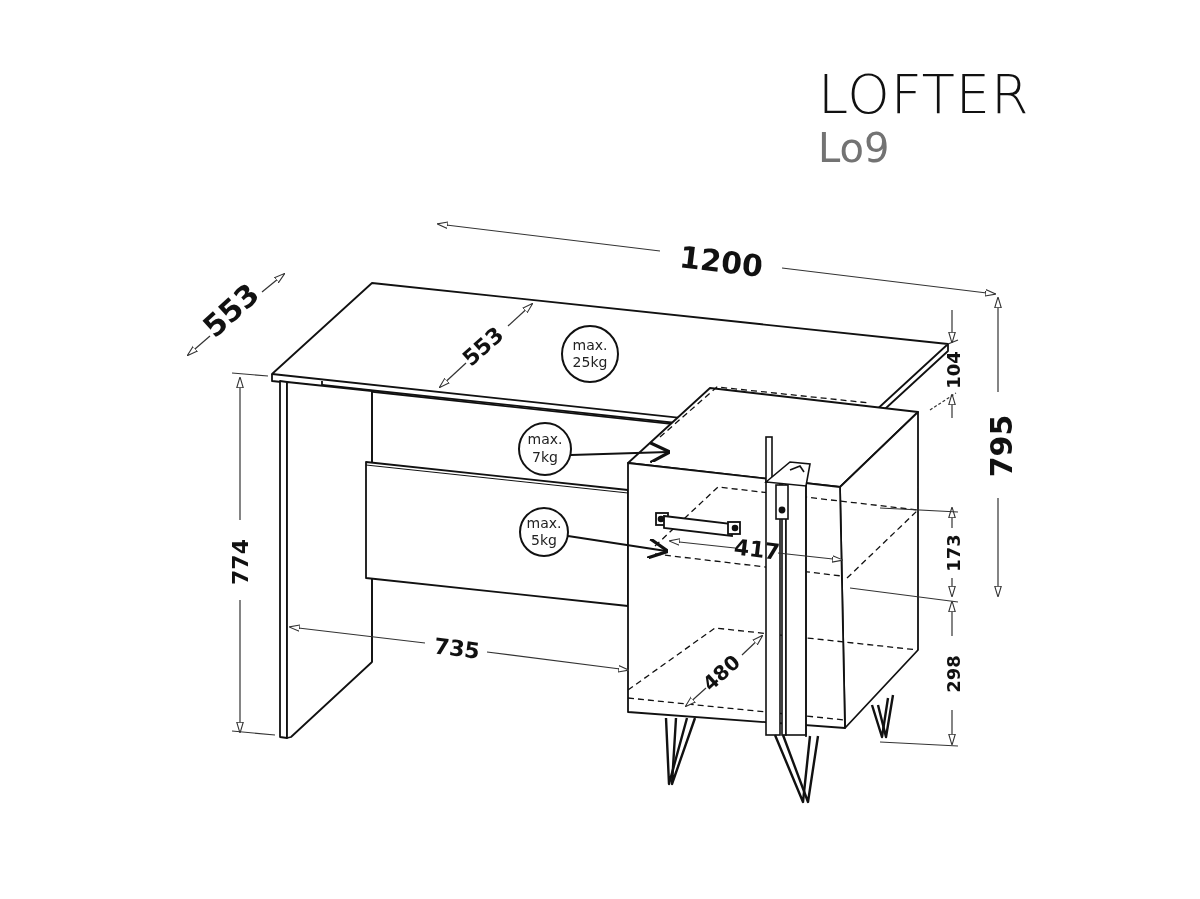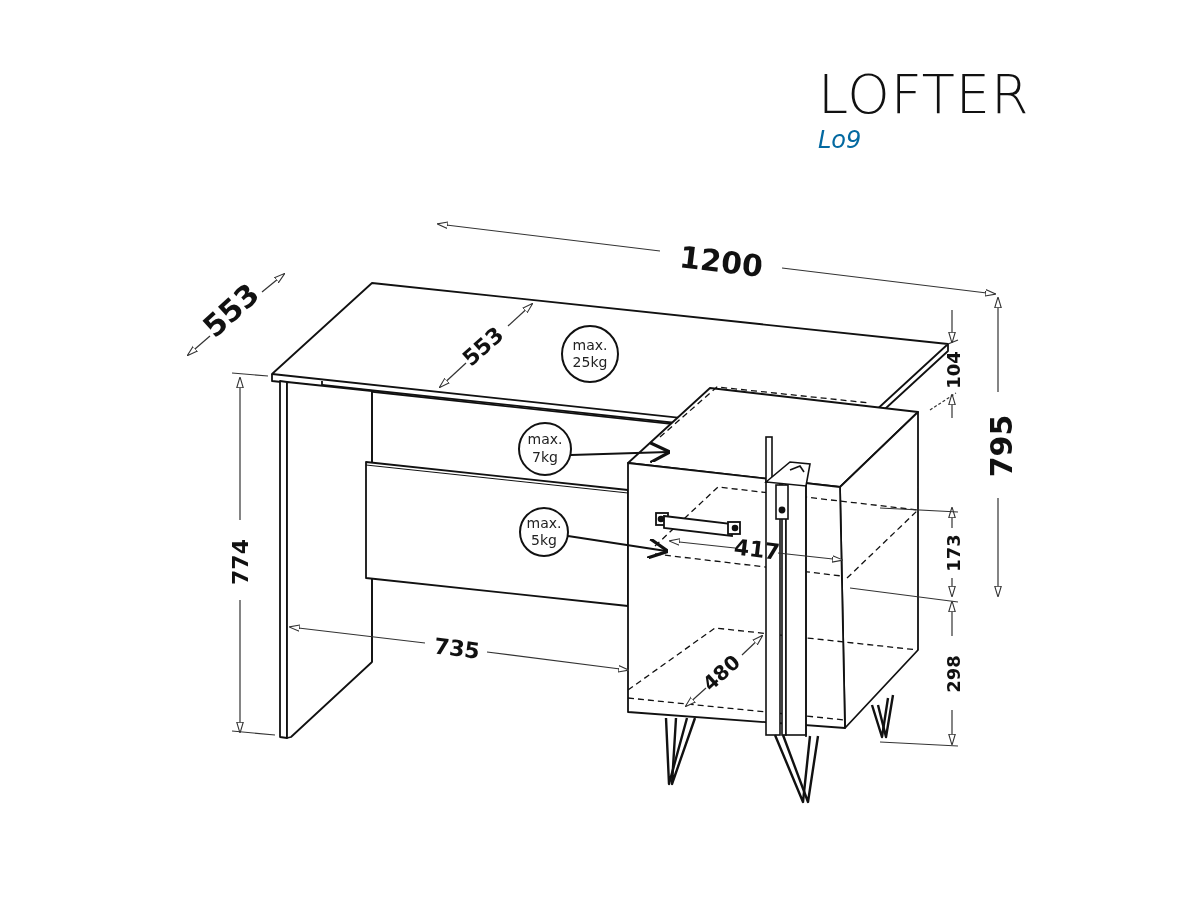--- a/index.html
+++ b/index.html
@@ -1,19 +1,19 @@
 <!DOCTYPE html>
 <html><head>
   <meta charset="utf-8">
   <style>
     html, body { margin: 0; padding: 0; background: #ffffff; }
     body { width: 1200px; height: 899px; position: relative; overflow: hidden; font-family: "DejaVu Sans", sans-serif; }
     #stage { position: absolute; left: 0; top: 0; width: 1200px; height: 899px; }
     .title { position: absolute; left: 818px; top: 68px; font-family: "DejaVu Sans", sans-serif; font-weight: 300; font-size: 54px; letter-spacing: 1px; color: #111; line-height: 1; }
-    .subtitle { position: absolute; left: 818px; top: 128px; font-family: "DejaVu Sans", sans-serif; font-size: 24px; color: #0369a1; line-height: 1; font-style: italic; }
+    .subtitle { position: absolute; left: 818px; top: 128px; font-family: "DejaVu Sans", sans-serif; font-size: 40px; color: #737373; line-height: 1; }
     svg text.dim { font-family: "DejaVu Sans", sans-serif; font-weight: bold; fill: #111; }
     svg text.dim-lg { font-size: 30px; }
     svg text.dim-md { font-size: 22px; }
     svg text.badge { font-family: "DejaVu Sans", sans-serif; font-size: 14px; fill: #222; }
   </style>
 </head>
 <body>
 
 <div id="stage">
   <div class="title">LOFTER</div>

